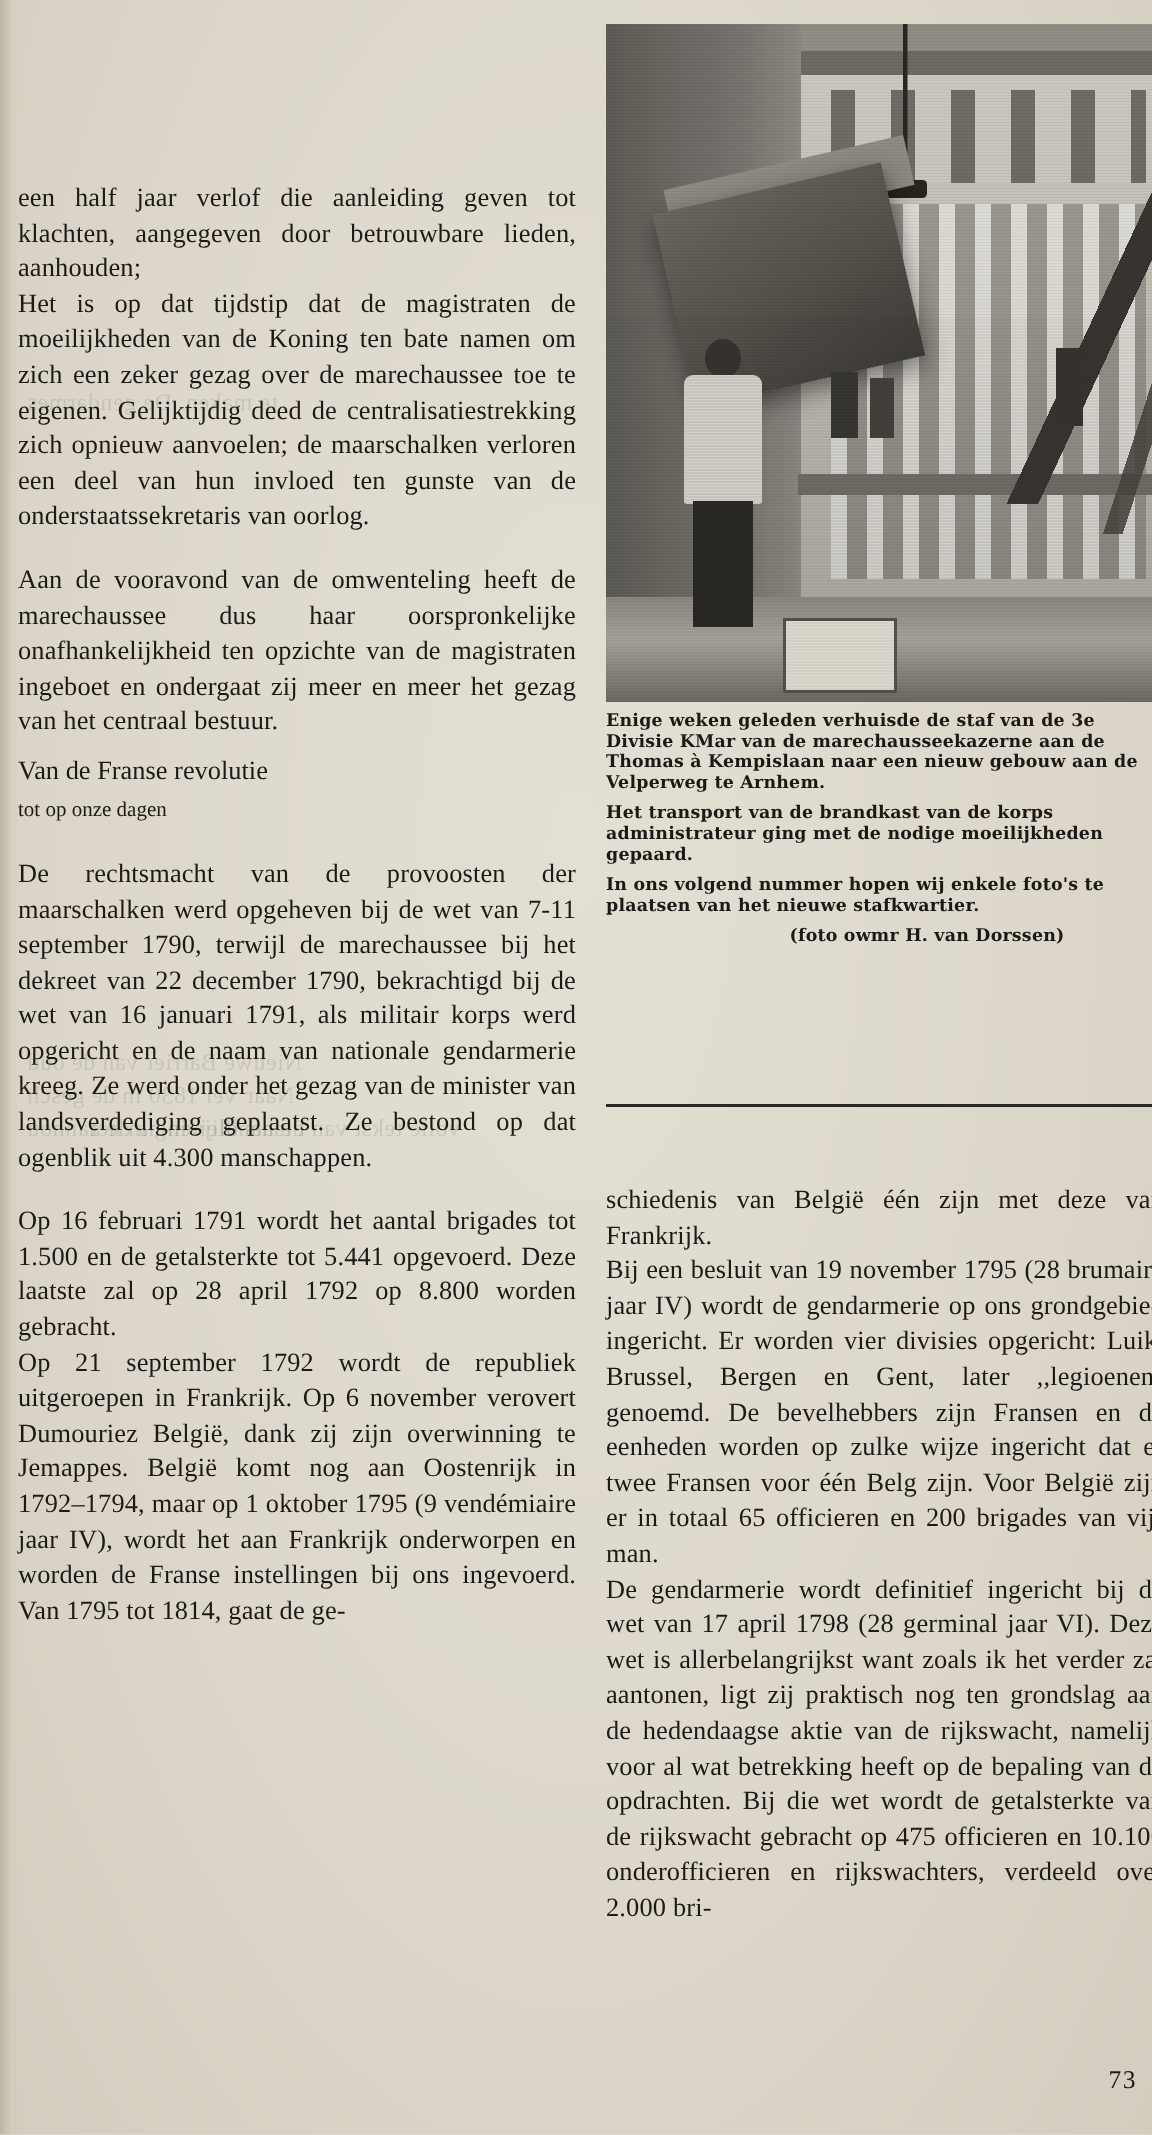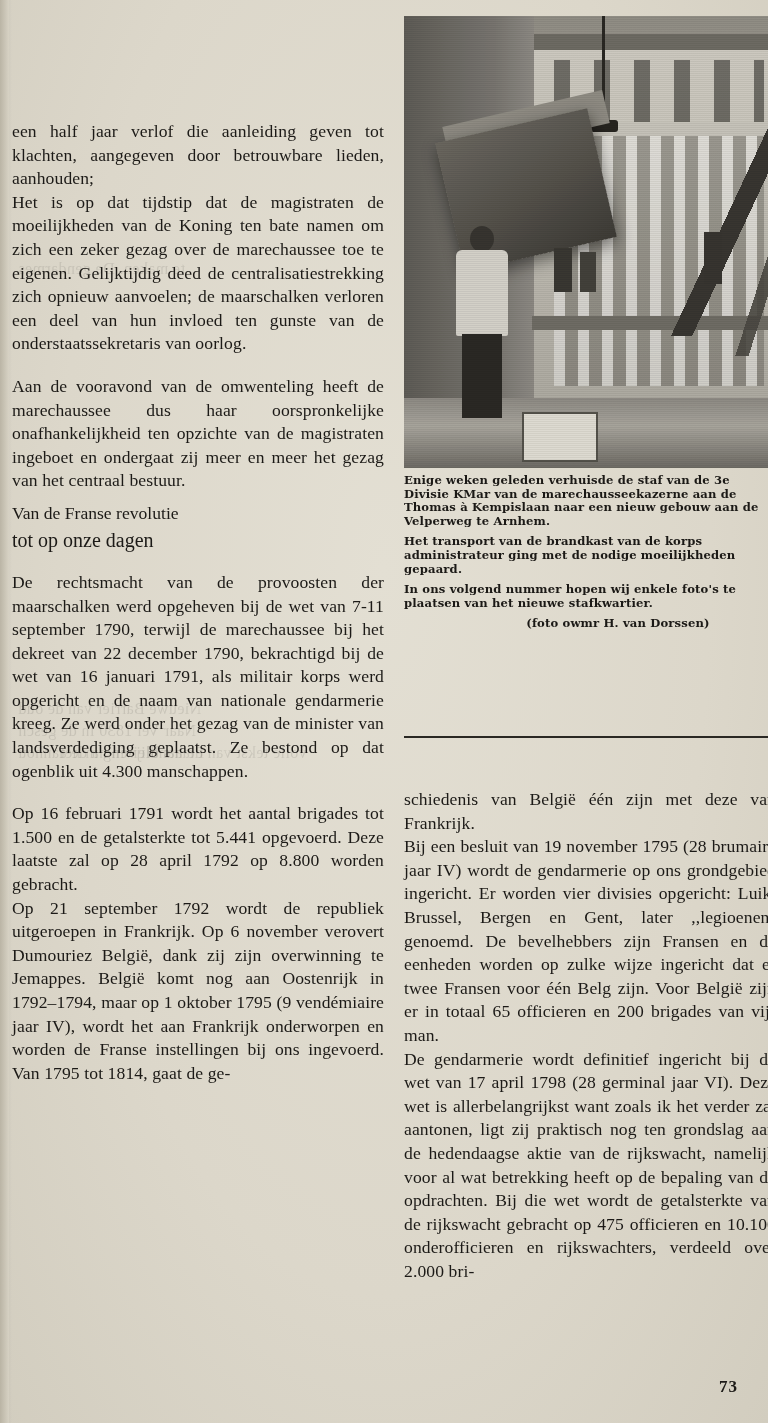--- a/index.html
+++ b/index.html
@@ -42,21 +42,21 @@
     letter-spacing:.1px;
   }
   p.gap{margin-top:19px;}
   .section-title{
     font-size:17.6px;
     line-height:25px;
     margin-top:8px;
     margin-bottom:2px;
   }
   .section-title2{
-    font-size:20px;
+    font-size:14px;
     line-height:25px;
     margin-bottom:18px;
   }
   
   .ghost{
     position:absolute;
     color:#000;
     opacity:.09;
     font-size:16px;
     line-height:22px;
@@ -181,22 +181,22 @@
   .caption .credit{
     font-weight:700;
     text-align:center;
     padding-left:60px;
   }
   .rule{
     position:absolute;left:404px;top:736px;width:368px;height:2px;
     background:#2a2823;
   }
   .pageno{
-    position:absolute;right:30px;bottom:26px;
-    font-size:17px;letter-spacing:1px;font-weight:bold;
+    position:absolute;right:10px;bottom:26px;
+    font-size:17px;letter-spacing:1px;
   }
 </style>
 </head>
 <body>
 
 <div class="page">
   <div class="leftedge"></div>
 
   <div class="ghost" style="left:18px;top:258px;">te maken. De gendarmes</div>
   <div class="ghost" style="left:18px;top:698px;">Nieuwe Barrier van de oud</div>

